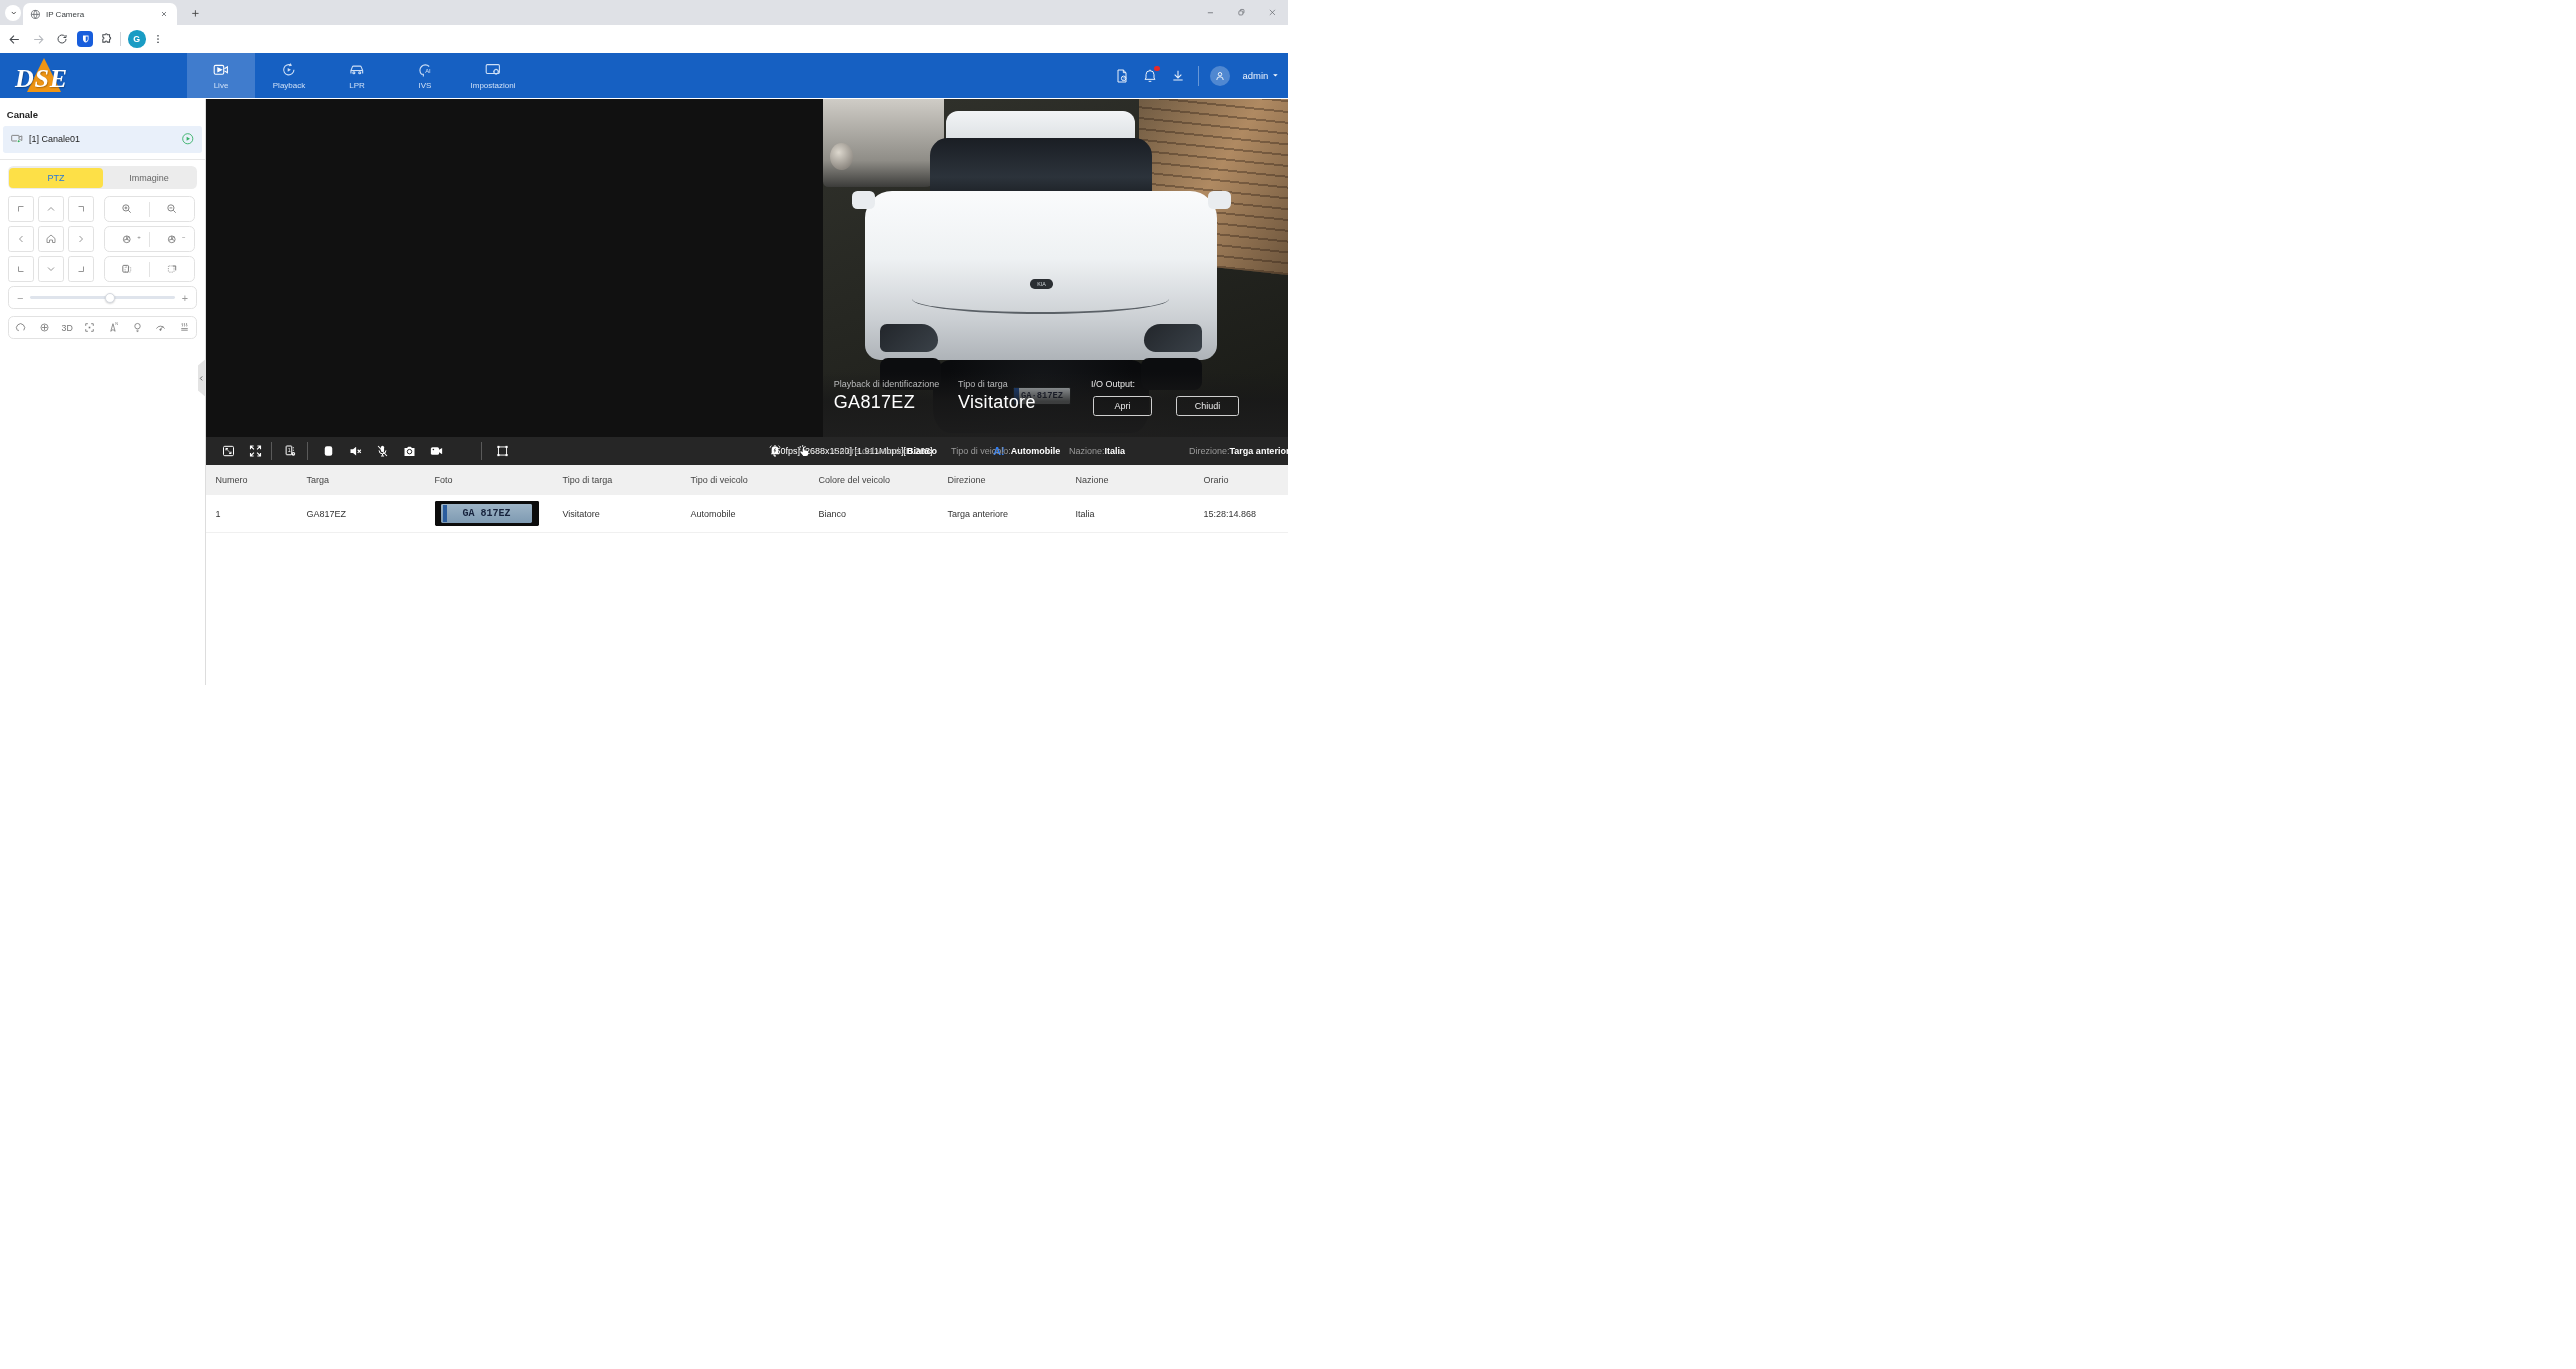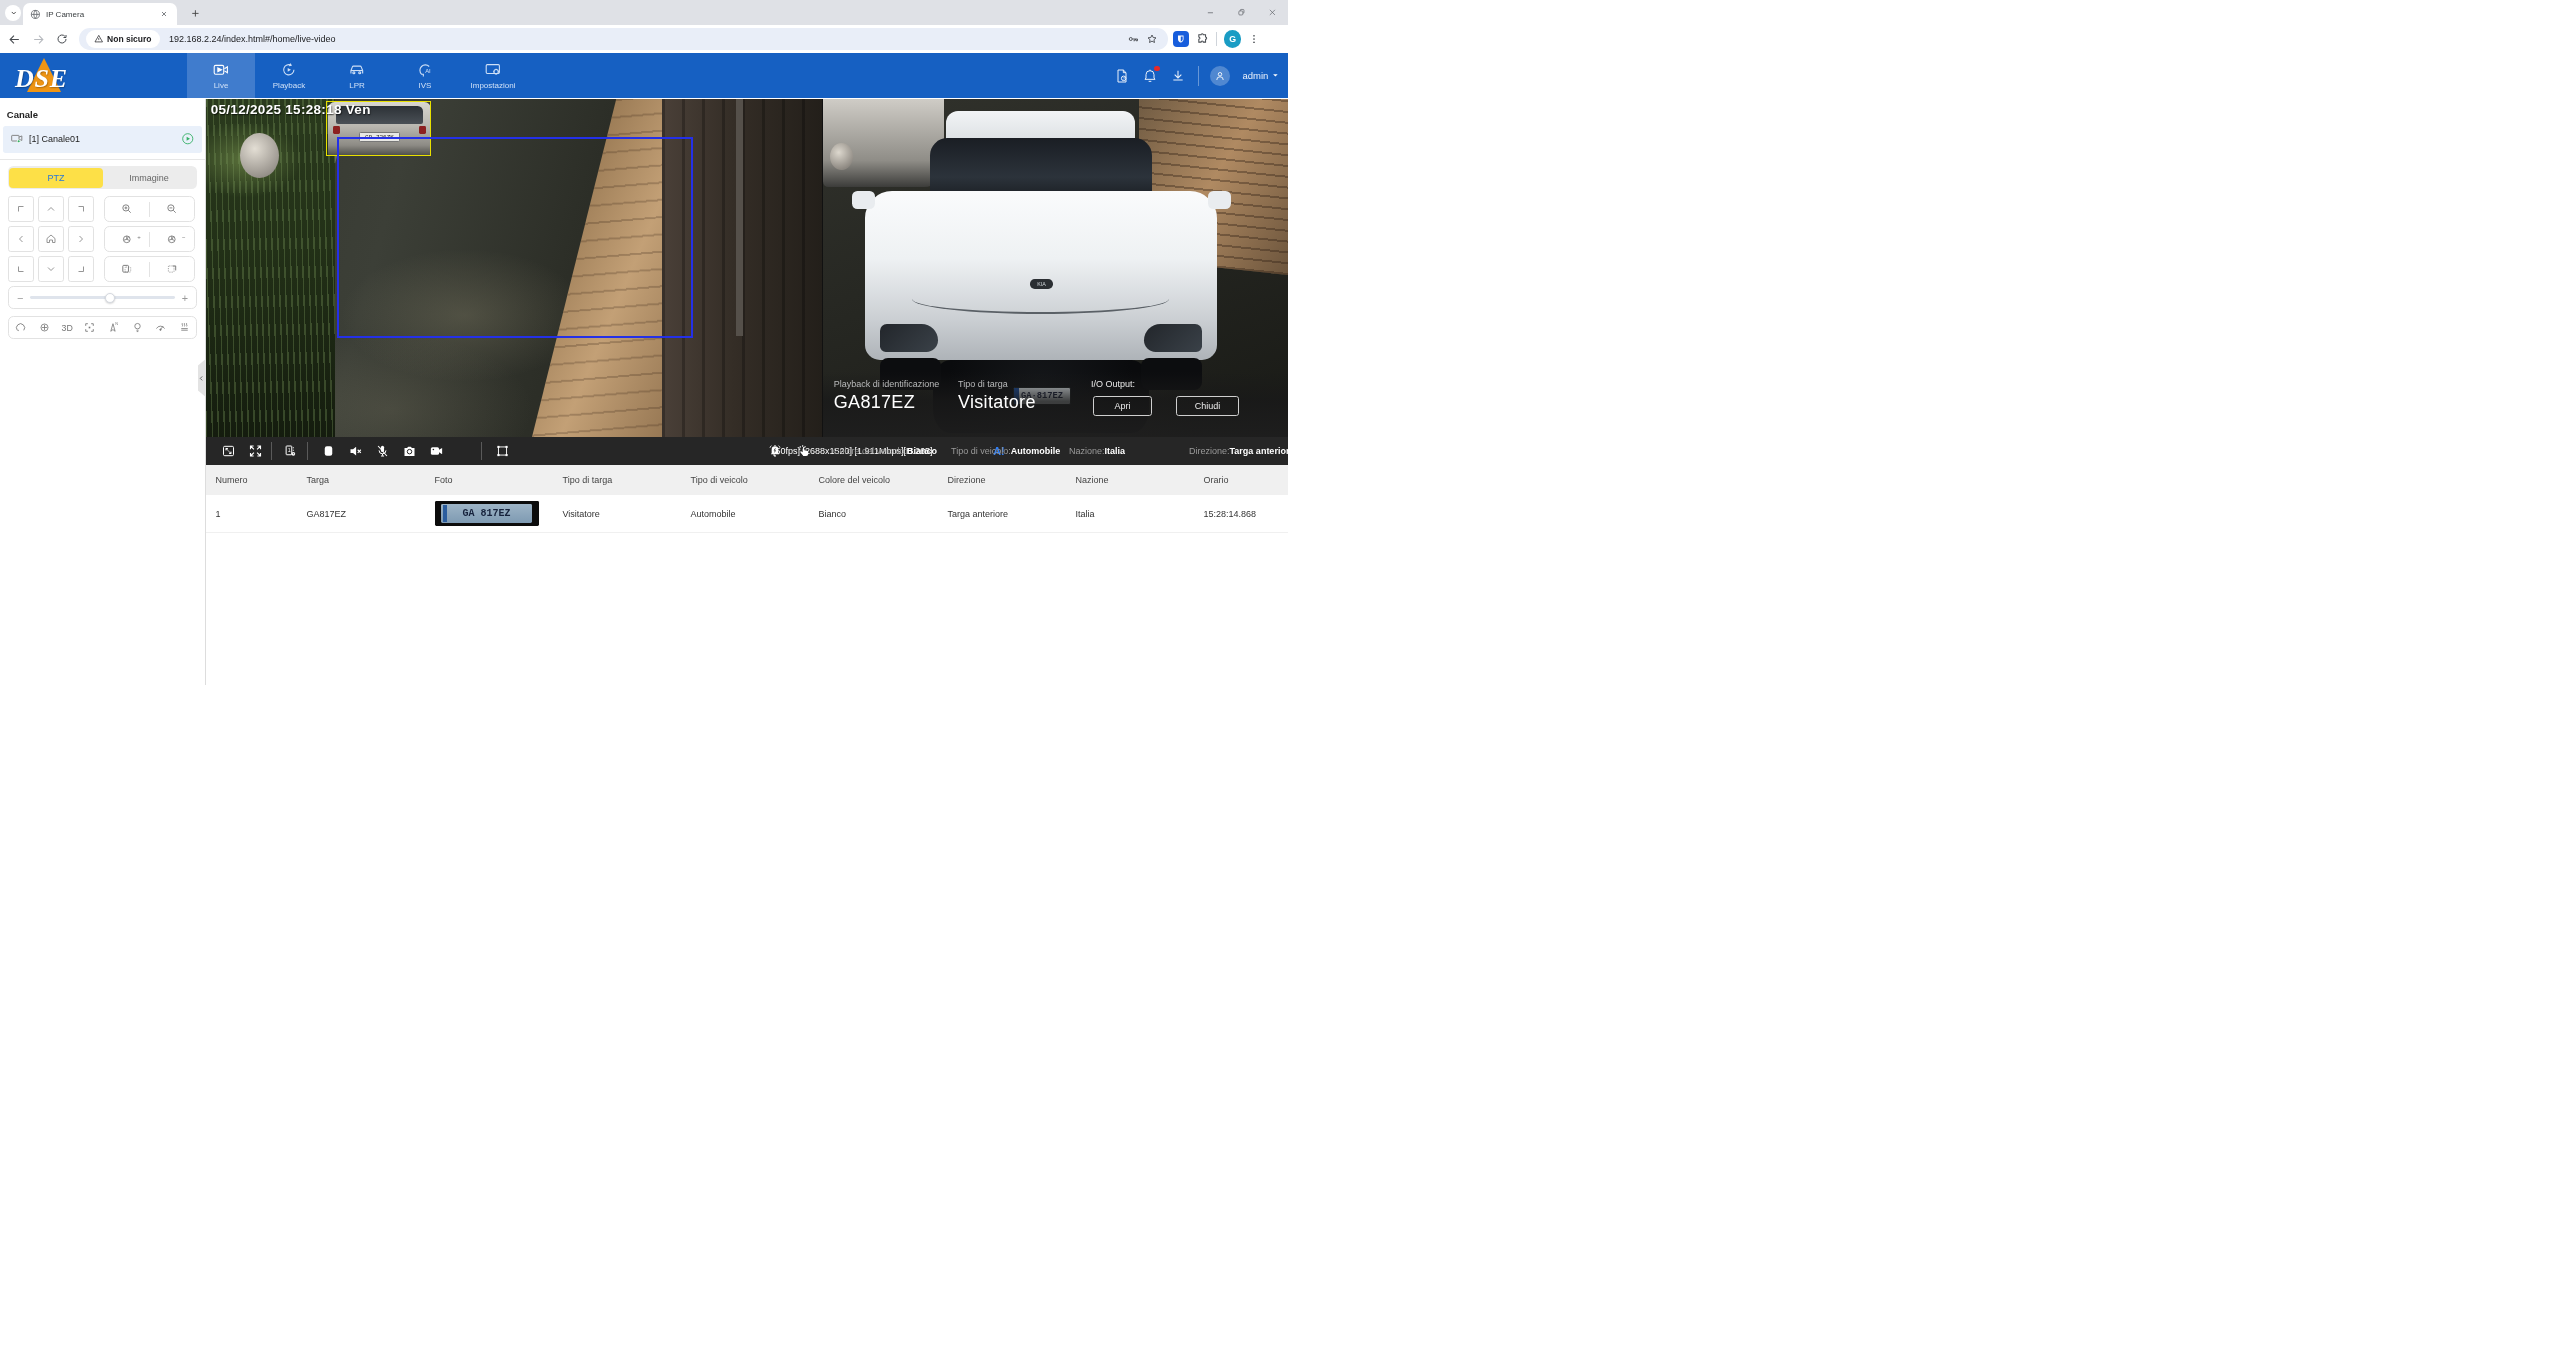--- a/index.html
+++ b/index.html
@@ -258,43 +258,20 @@
       <svg width="13" height="13" viewBox="0 0 24 24" stroke="currentColor" stroke-width="2" fill="none">
           <path d="M4 12h15M13 5l7 7-7 7"></path>
         </svg>
     </div>
     <div class="navbtn">
       <svg width="12" height="12" viewBox="0 0 24 24" stroke="currentColor" stroke-width="2" fill="none">
           <path d="M20 12a8 8 0 1 1-2.2-5.5"></path>
           <path d="M20 4v5h-5"></path>
         </svg>
     </div>
-    <div class="omnibox">
-      <div class="sec-chip">
-        <span>
-          <svg width="9.5" height="9.5" viewBox="0 0 24 24" stroke="#202124" stroke-width="1.8" fill="none">
-              <path d="M12 3.5L2.5 20h19z"></path>
-              <path d="M12 10v5M12 17.5v.5"></path>
-            </svg>
-        </span>
-        <span>Non sicuro</span>
-      </div>
-      <span class="url-text">192.168.2.24/index.html#/home/live-video</span>
-      <div class="omni-ic">
-        <svg width="12" height="12" viewBox="0 0 24 24" stroke="currentColor" stroke-width="1.8" fill="none">
-            <circle cx="7.5" cy="12" r="3"></circle>
-            <path d="M10.5 12H21v3.5h-3V13h-2.5v2.5H13"></path>
-          </svg>
-      </div>
-      <div class="omni-ic">
-        <svg width="12" height="12" viewBox="0 0 24 24" stroke="currentColor" stroke-width="1.8" fill="none">
-            <path d="M12 4l2.4 5 5.6.7-4.1 3.8 1.1 5.5L12 16.3 7 19l1.1-5.5L4 9.7 9.6 9z"></path>
-          </svg>
-      </div>
-    </div>
     <div class="ext-area">
       <div class="bw">
         <svg width="9.5" height="9.5" viewBox="0 0 24 24" fill="#fff">
             <path d="M5 4h14v9c0 4.5-4 7.5-7 8.5C9 20.5 5 17.5 5 13zM12 6v13c2.4-.9 5-3.2 5-6V6z"></path>
           </svg>
       </div>
       <div>
         <svg width="13.5" height="13.5" viewBox="0 0 24 24" stroke="#474b50" stroke-width="1.8" fill="none">
             <path d="M9 5a2 2 0 1 1 4 0h4v4a2 2 0 1 1 0 4v5h-4a2 2 0 1 0-4 0H5v-5a2 2 0 1 0 0-4V5z"></path>
           </svg>
@@ -585,38 +562,20 @@
 
     <div class="collapse">
       <svg width="6.8" height="6.8" viewBox="0 0 24 24" stroke="currentColor" stroke-width="3" fill="none">
           <path d="M15 5l-7 7 7 7"></path>
         </svg>
     </div>
   </div>
 
   <div class="video">
 
-    <div class="v-left">
-      <div class="road-l"></div>
-      <div class="curb"></div>
-      <div class="foliage"></div>
-      <div class="wall-warm"></div>
-      <div class="wall-dark"></div>
-      <div class="pipe"></div>
-      <div class="lamp"></div>
-      <div class="parked-car">
-        <div class="parked-win"></div>
-        <div class="parked-plate">CD 726ZK</div>
-        <div class="tail" style="left:5.4px"></div>
-        <div class="tail" style="right:5.4px"></div>
-      </div>
-      <div class="ybox"></div>
-      <div class="bzone"></div>
-      <div class="osd-time">05/12/2025 15:28:18 Ven</div>
-    </div>
 
     <div class="v-right">
       <div class="road-r"></div>
       <div class="brick-r"></div>
       <div class="silver-frag"></div>
       <div class="lamp2"></div>
       <div class="kia">
         <div class="kia-roof"></div>
         <div class="kia-shield"></div>
         <div class="kia-body">

